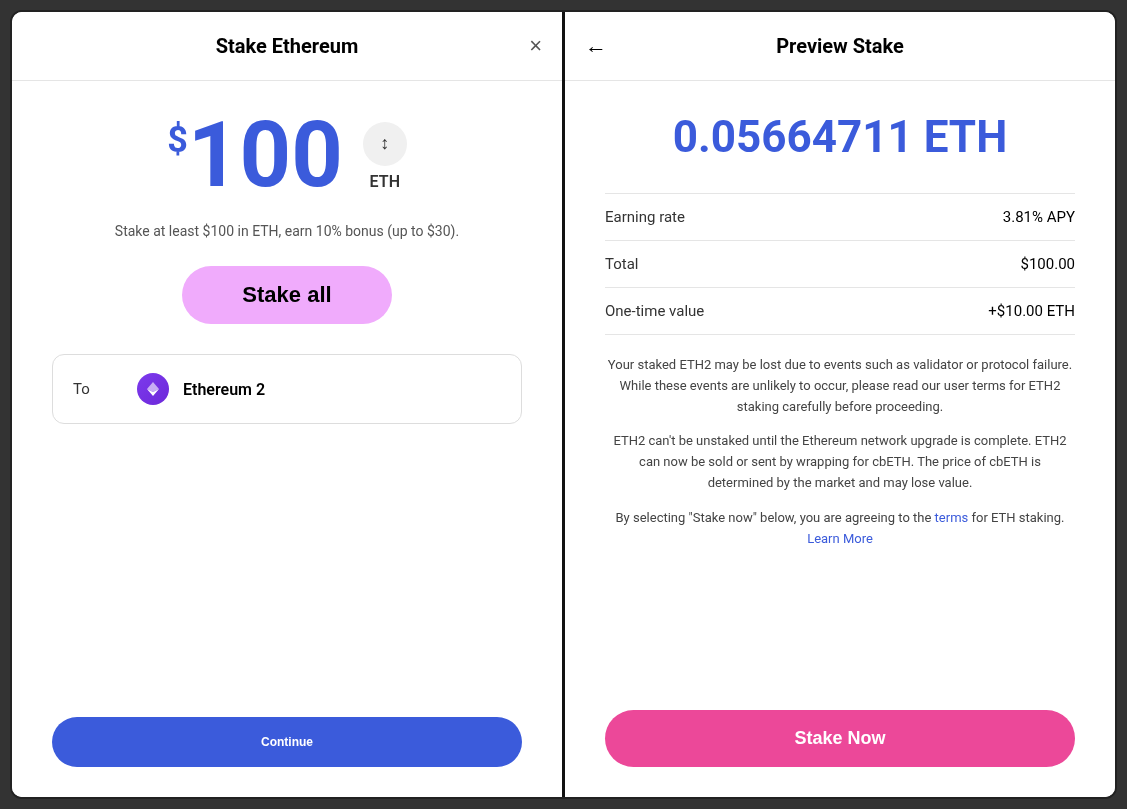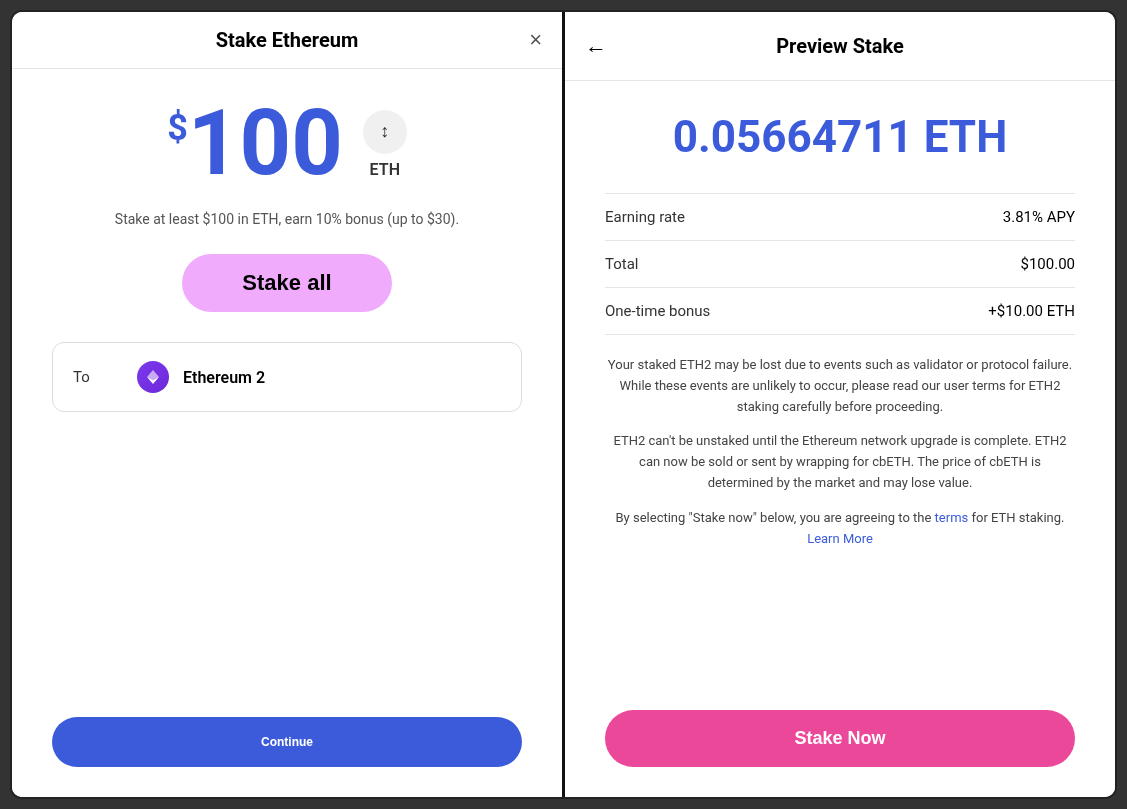--- a/index.html
+++ b/index.html
@@ -27,21 +27,21 @@
       display: flex;
       flex-direction: column;
       background: #fff;
       border-right: 3px solid #111;
       padding: 0;
     }
     .left-header {
       display: flex;
       align-items: center;
       justify-content: center;
-      padding: 16px 20px;
+      padding: 22px 20px;
       position: relative;
       border-bottom: 1px solid #e5e5e5;
     }
     .left-title {
       font-size: 20px;
       font-weight: 700;
       color: #000;
     }
     .close-btn {
       position: absolute;
@@ -345,21 +345,21 @@
 
       <div class="detail-row">
         <span class="detail-label">Earning rate</span>
         <span class="detail-value">3.81% APY</span>
       </div>
       <div class="detail-row">
         <span class="detail-label">Total</span>
         <span class="detail-value">$100.00</span>
       </div>
       <div class="detail-row">
-        <span class="detail-label">One-time bonus</span>
+        <span class="detail-label">One-time value</span>
         <span class="detail-value bonus">+$10.00 ETH</span>
       </div>
 
       <p class="disclaimer-text">Your staked ETH2 may be lost due to events such as validator or protocol failure. While these events are unlikely to occur, please read our user terms for ETH2 staking carefully before proceeding.</p>
       <p class="disclaimer-text">ETH2 can't be unstaked until the Ethereum network upgrade is complete. ETH2 can now be sold or sent by wrapping for cbETH. The price of cbETH is determined by the market and may lose value.</p>
 
       <p class="terms-text">
         <span>By selecting "Stake now" below, you are agreeing to the </span><a class="terms-link" href="#">terms</a><span> for ETH staking. </span><a class="terms-link" href="#">Learn More</a>
       </p>
 

